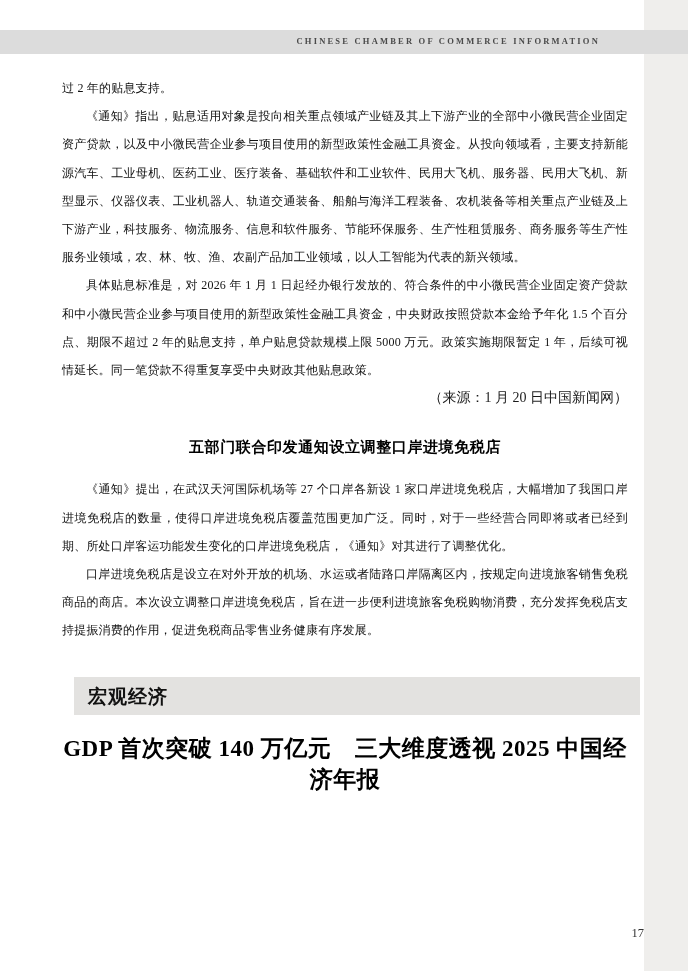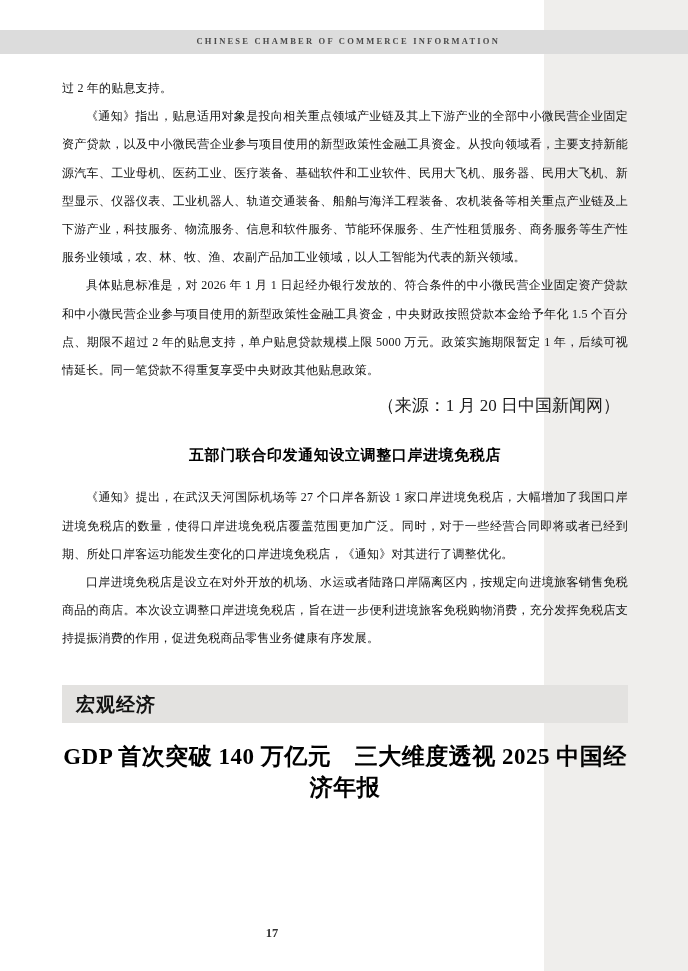--- a/index.html
+++ b/index.html
@@ -9,21 +9,21 @@
   body {
     width: 688px;
     height: 971px;
     background: #efeeec;
     font-family: "Liberation Serif", "DejaVu Serif", serif;
     color: #1a1a1a;
     overflow: hidden;
   }
   .page {
     position: relative;
-    width: 544px;
+    width: 644px;
     height: 971px;
     background: #ffffff;
     box-sizing: border-box;
   }
   
   .top-band {
     position: absolute;
     left: 0;
     top: 30px;
     width: 688px;
@@ -54,35 +54,35 @@
     text-align: justify;
     text-justify: inter-ideograph;
     color: #111;
     letter-spacing: 0.2px;
   }
   p.indent {
     text-indent: 2em;
   }
   .right-align {
     text-align: right;
-    font-size: 17px;
+    font-size: 14px;
     line-height: 28.2px;
-    margin: 8px;
+    margin: 0;
   }
   h2.article-title {
     font-size: 15px;
     font-weight: bold;
     text-align: center;
     margin: 26px 0 18px 0;
     letter-spacing: 0.6px;
     color: #000;
   }
   .section-head {
     position: relative;
-    margin: 32px 0 18px 0;
+    margin: 32px 0 18px 12px;
     height: 38px;
     background: #e3e2e0;
     width: 566px;
   }
   .section-head-label {
     position: absolute;
     left: 14px;
     top: 7px;
     font-size: 19px;
     font-weight: bold;
@@ -95,24 +95,23 @@
     text-align: center;
     margin: 16px 0 16px 0;
     letter-spacing: 0.5px;
     color: #000;
   }
   .page-number {
     position: absolute;
     left: 0;
     right: 0;
     bottom: 30px;
-    text-align: center;
+    text-align: right;
     font-size: 12.5px;
     color: #333;
-    font-weight: bold;
   }
 </style>
 </head>
 <body>
 
 <div class="page">
 
   <div class="top-band"></div>
   <div class="header-text">CHINESE CHAMBER OF COMMERCE INFORMATION</div>
 

